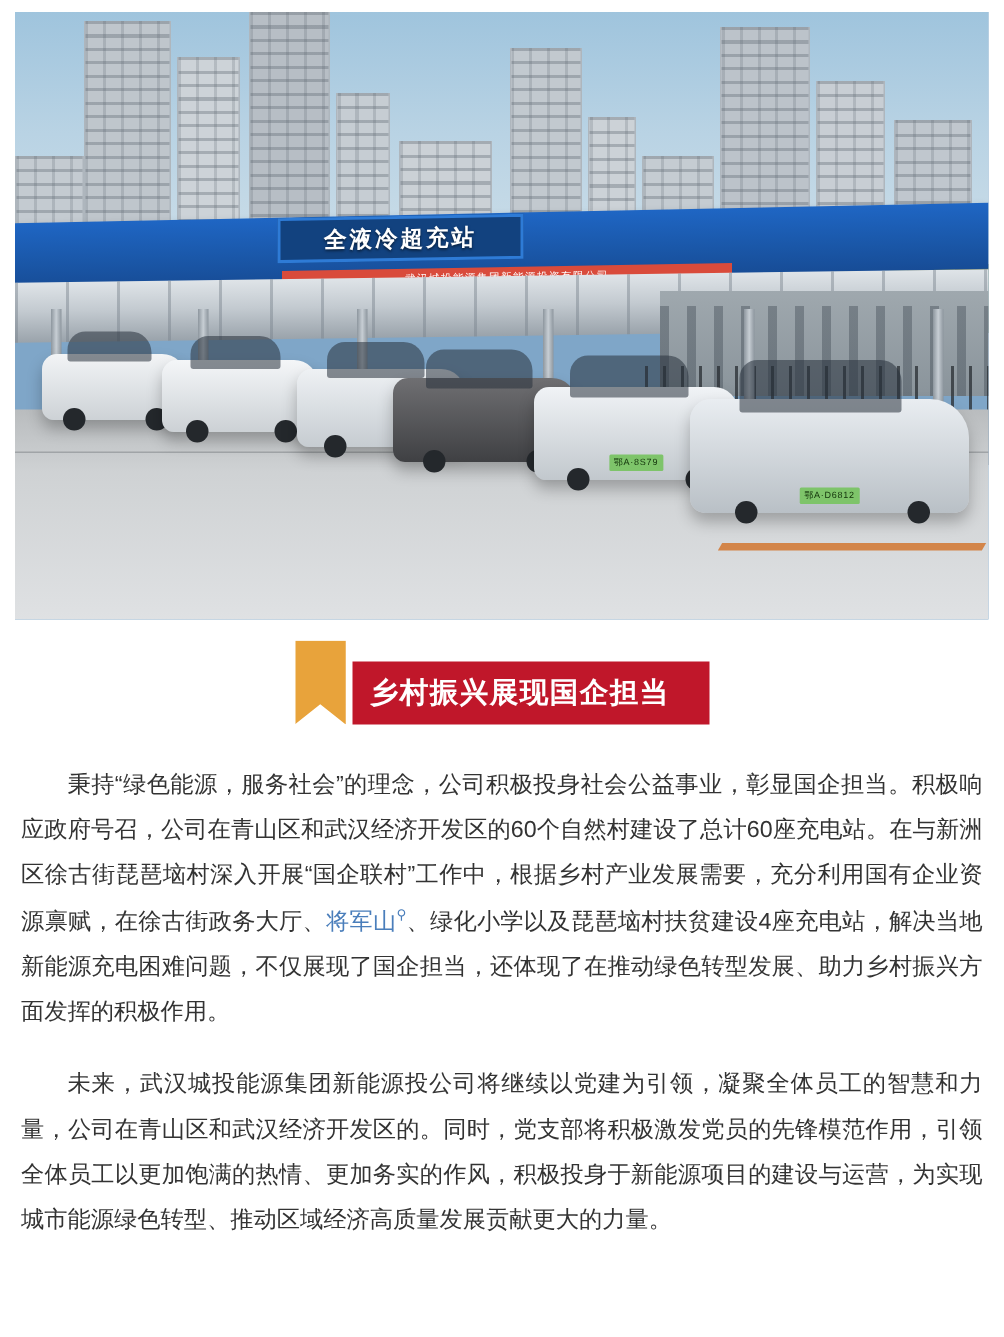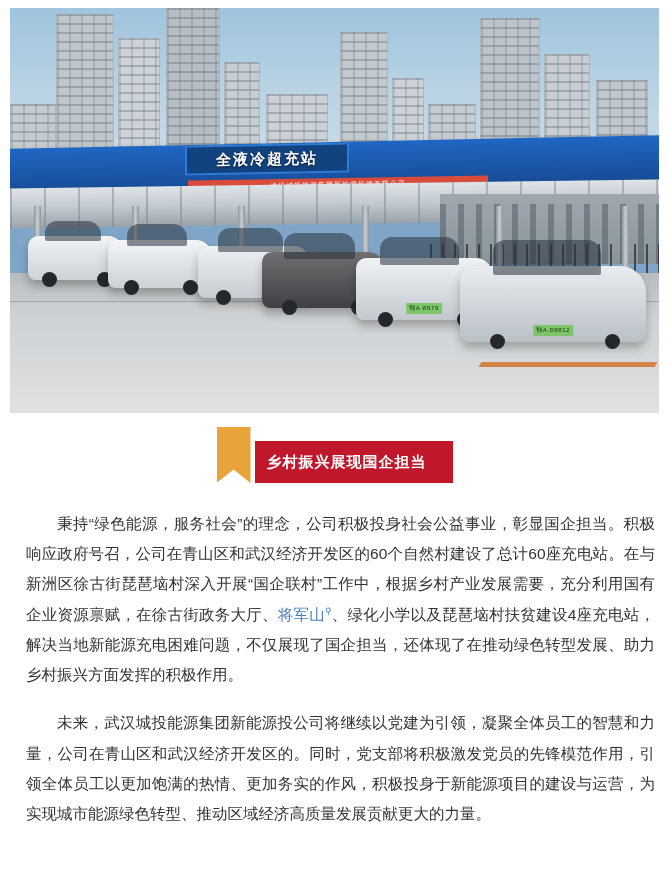--- a/index.html
+++ b/index.html
@@ -242,31 +242,30 @@
     width: 34px;
     height: 56px;
     background: #e8a33b;
     margin-top: -14px;
     margin-right: 4px;
     clip-path: polygon(0 0, 100% 0, 100% 100%, 50% 76%, 0 100%);
     flex: none;
   }
   .title-text {
     color: #ffffff;
-    font-size: 15px;
+    font-size: 19px;
     font-weight: bold;
     letter-spacing: 1px;
     padding-left: 12px;
   }
 
   
   .body {
     margin-top: 26px;
     padding: 0 4px;
-    margin-left: 12px;
   }
   .para {
     font-size: 15.5px;
     line-height: 1.95;
     color: #333333;
     text-align: justify;
     text-justify: inter-ideograph;
     text-indent: 2em;
     margin: 0 0 18px 0;
   }

